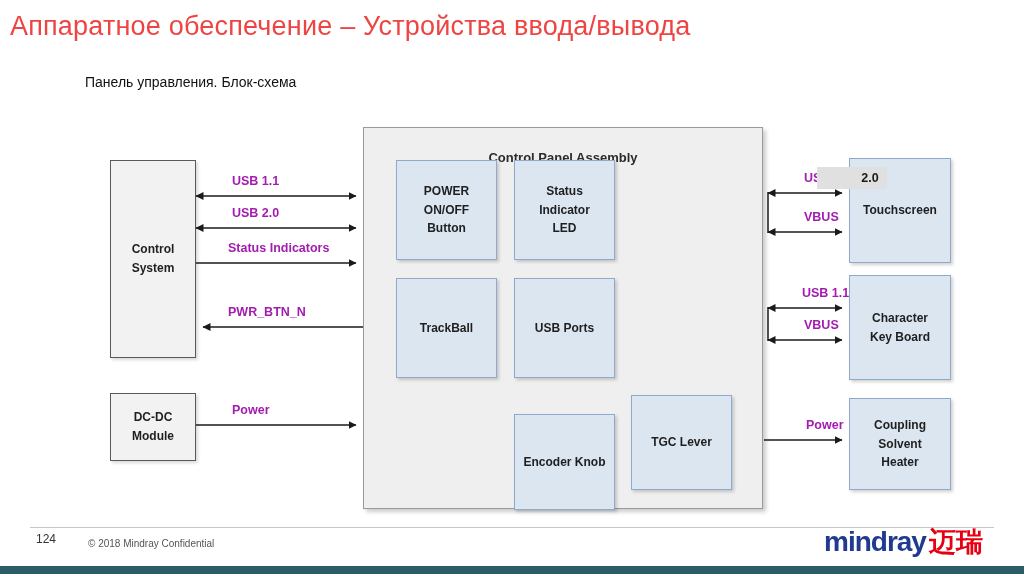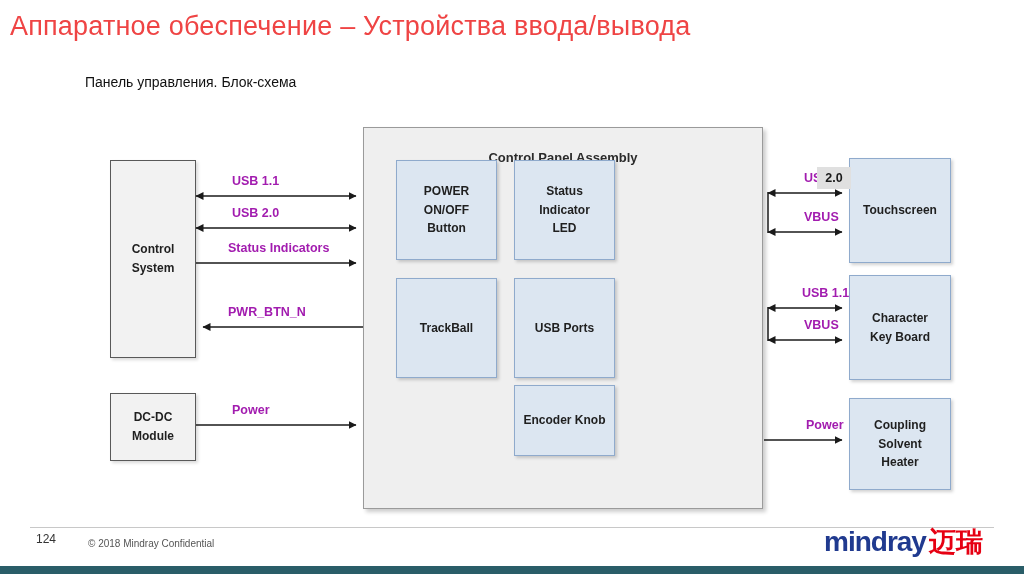--- a/index.html
+++ b/index.html
@@ -36,21 +36,21 @@
     background:#F2F2F2;border:1px solid #595959;
     box-shadow:2px 2px 3px rgba(0,0,0,0.15);
   }
   .lines{position:absolute;left:0;top:0;width:1024px;height:574px;pointer-events:none;}
   .lbl{
     position:absolute;font-size:12.5px;font-weight:bold;color:#a21caf;white-space:nowrap;margin-left:16px;
   }
   .ver-chip{
     position:absolute;left:817px;top:167px;width:34px;height:22px;
     background:#E0E0E0;display:flex;align-items:center;justify-content:center;
-    font-size:12.5px;font-weight:bold;color:#1a1a1a;
+    font-size:12.5px;font-weight:bold;color:#1a1a1a;padding-left:36px;
   }
   .footer-line{
     position:absolute;left:30px;top:527px;width:964px;height:1px;background:#C8C8C8;
   }
   .page-number{position:absolute;left:36px;top:532px;font-size:12px;color:#333;}
   .copyright{position:absolute;left:88px;top:538px;font-size:10px;color:#555;}
   .logo{position:absolute;left:824px;top:524px;display:flex;align-items:baseline;}
   .logo-latin{font-size:28px;font-weight:bold;color:#203A8F;letter-spacing:-1px;}
   .logo-cn{font-size:27px;font-weight:bold;color:#E60012;margin-left:3px;}
   .bottom-bar{position:absolute;left:0;bottom:0;width:1024px;height:8px;background:#2A5D68;}
@@ -68,21 +68,22 @@
   </div>
 
   <div class="box blue" style="left:396px;top:160px;width:101px;height:100px">POWER
 ON/OFF
 Button</div>
   <div class="box blue" style="left:514px;top:160px;width:101px;height:100px">Status
 Indicator
 LED</div>
   <div class="box blue" style="left:396px;top:278px;width:101px;height:100px">TrackBall</div>
   <div class="box blue" style="left:514px;top:278px;width:101px;height:100px">USB Ports</div>
-  <div class="box blue" style="left:514px;top:385px;width:101px;height:71px">Encoder Knob</div>
+  <div class="box blue" style="left:514px;top:414px;width:101px;height:96px">Encoder Knob</div>
+  <div class="box blue" style="left:631px;top:395px;width:101px;height:95px">TGC Lever</div>
 
   <div class="box gray" style="left:110px;top:160px;width:86px;height:198px">Control
 System</div>
   <div class="box gray" style="left:110px;top:393px;width:86px;height:68px">DC-DC
 Module</div>
 
   <div class="box blue" style="left:849px;top:158px;width:102px;height:105px">Touchscreen</div>
   <div class="box blue" style="left:849px;top:275px;width:102px;height:105px">Character
 Key Board</div>
   <div class="box blue" style="left:849px;top:398px;width:102px;height:92px">Coupling

